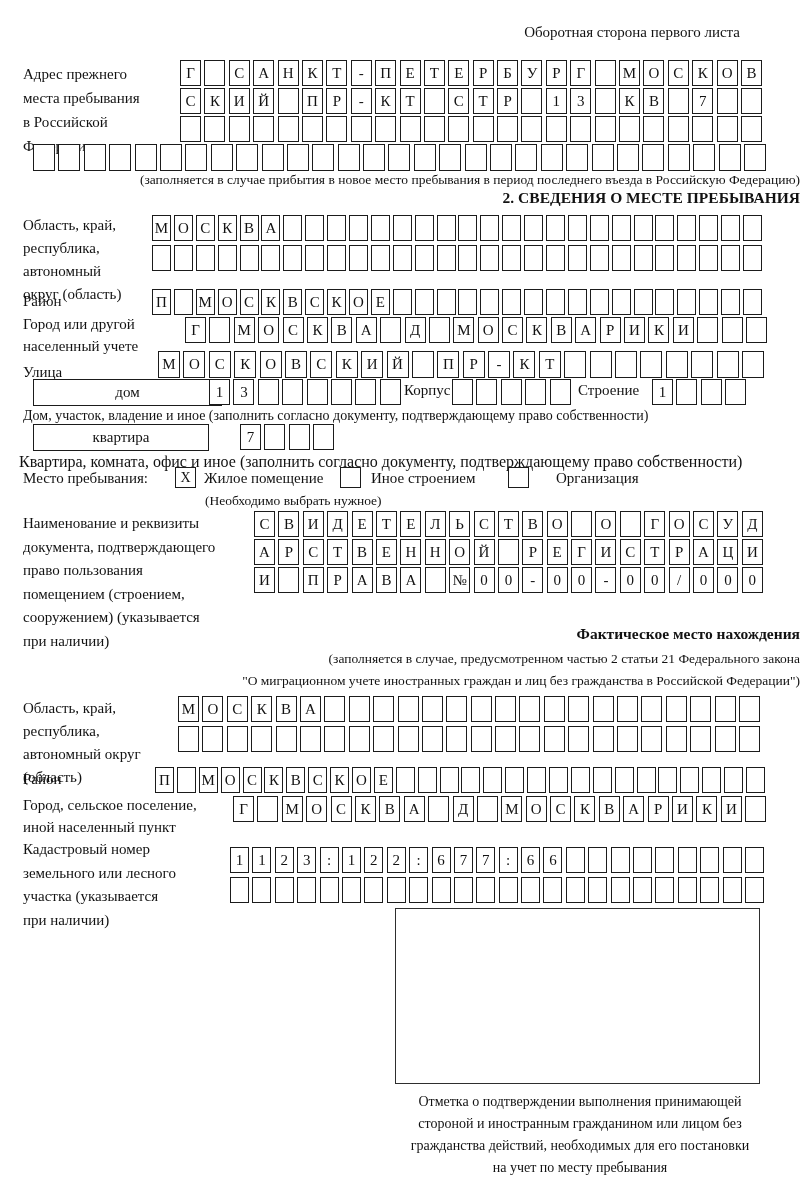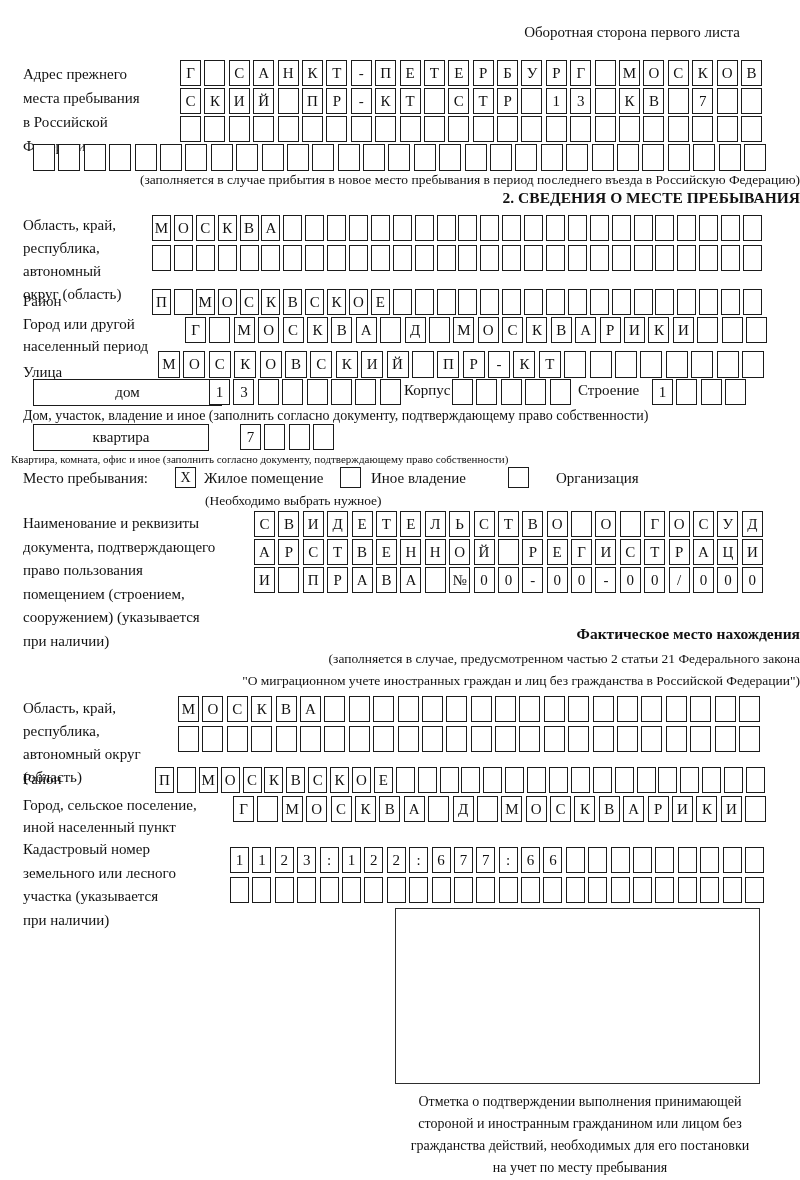--- a/index.html
+++ b/index.html
@@ -249,21 +249,21 @@
       <span class="cell"></span>
       <span class="cell"></span>
       <span class="cell"></span>
       <span class="cell"></span>
       <span class="cell"></span>
       <span class="cell"></span>
     </div>
 
   <div class="abs lbl lines lh22" style="left:23px;top:313px">
       <div>Город или другой</div>
-      <div>населенный период</div>
+      <div>населенный учете</div>
     </div>
   <div class="abs cells" style="left:185px;top:317px">
       <span class="cell">Г</span>
       <span class="cell"></span>
       <span class="cell">М</span>
       <span class="cell">О</span>
       <span class="cell">С</span>
       <span class="cell">К</span>
       <span class="cell">В</span>
       <span class="cell">А</span>
@@ -341,27 +341,27 @@
     </div>
   <div class="abs note" style="left:23px;top:408px;font-size:14px">Дом, участок, владение и иное (заполнить согласно документу, подтверждающему право собственности)</div>
 
   <div class="abs fbox" style="left:33px;top:424px;width:176px">квартира</div>
   <div class="abs cells" style="left:240px;top:424px">
       <span class="cell">7</span>
       <span class="cell"></span>
       <span class="cell"></span>
       <span class="cell"></span>
     </div>
-  <div class="abs note" style="left:11px;top:453px;font-size:11px">Квартира, комната, офис и иное (заполнить согласно документу, подтверждающему право собственности)</div>
+  <div class="abs note" style="left:19px;top:453px;font-size:16px">Квартира, комната, офис и иное (заполнить согласно документу, подтверждающему право собственности)</div>
 
   <div class="abs lbl" style="left:23px;top:470px">Место пребывания:</div>
   <div class="abs chk" style="left:175px;top:467px">X</div>
   <div class="abs lbl" style="left:204px;top:470px">Жилое помещение</div>
   <div class="abs chk" style="left:340px;top:467px"></div>
-  <div class="abs lbl" style="left:371px;top:470px">Иное владение</div>
+  <div class="abs lbl" style="left:371px;top:470px">Иное строением</div>
   <div class="abs chk" style="left:508px;top:467px"></div>
   <div class="abs lbl" style="left:556px;top:470px">Организация</div>
   <div class="abs note" style="left:205px;top:493px">(Необходимо выбрать нужное)</div>
 
   <div class="abs lbl lines lh235" style="left:23px;top:512px">
       <div>Наименование и реквизиты</div>
       <div>документа, подтверждающего</div>
       <div>право пользования</div>
       <div>помещением (строением,</div>
       <div>сооружением) (указывается</div>

